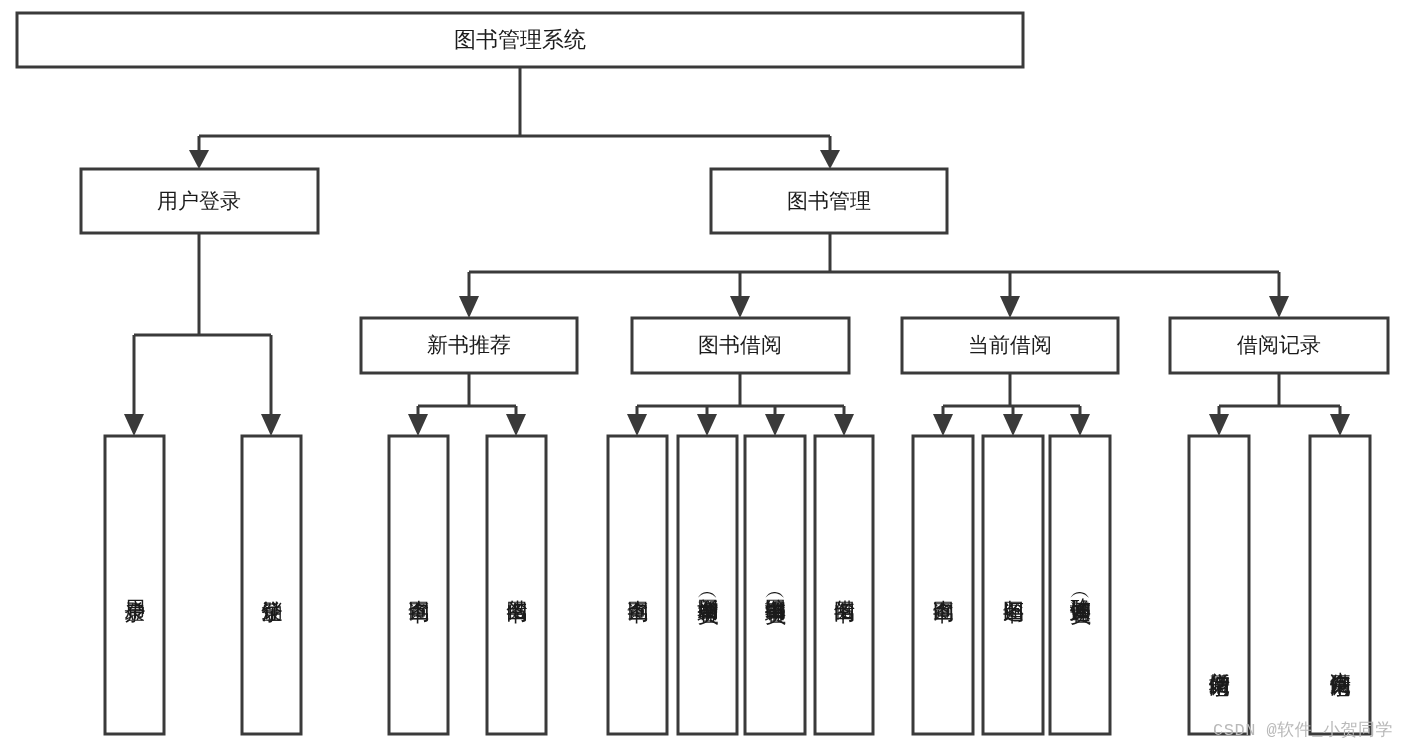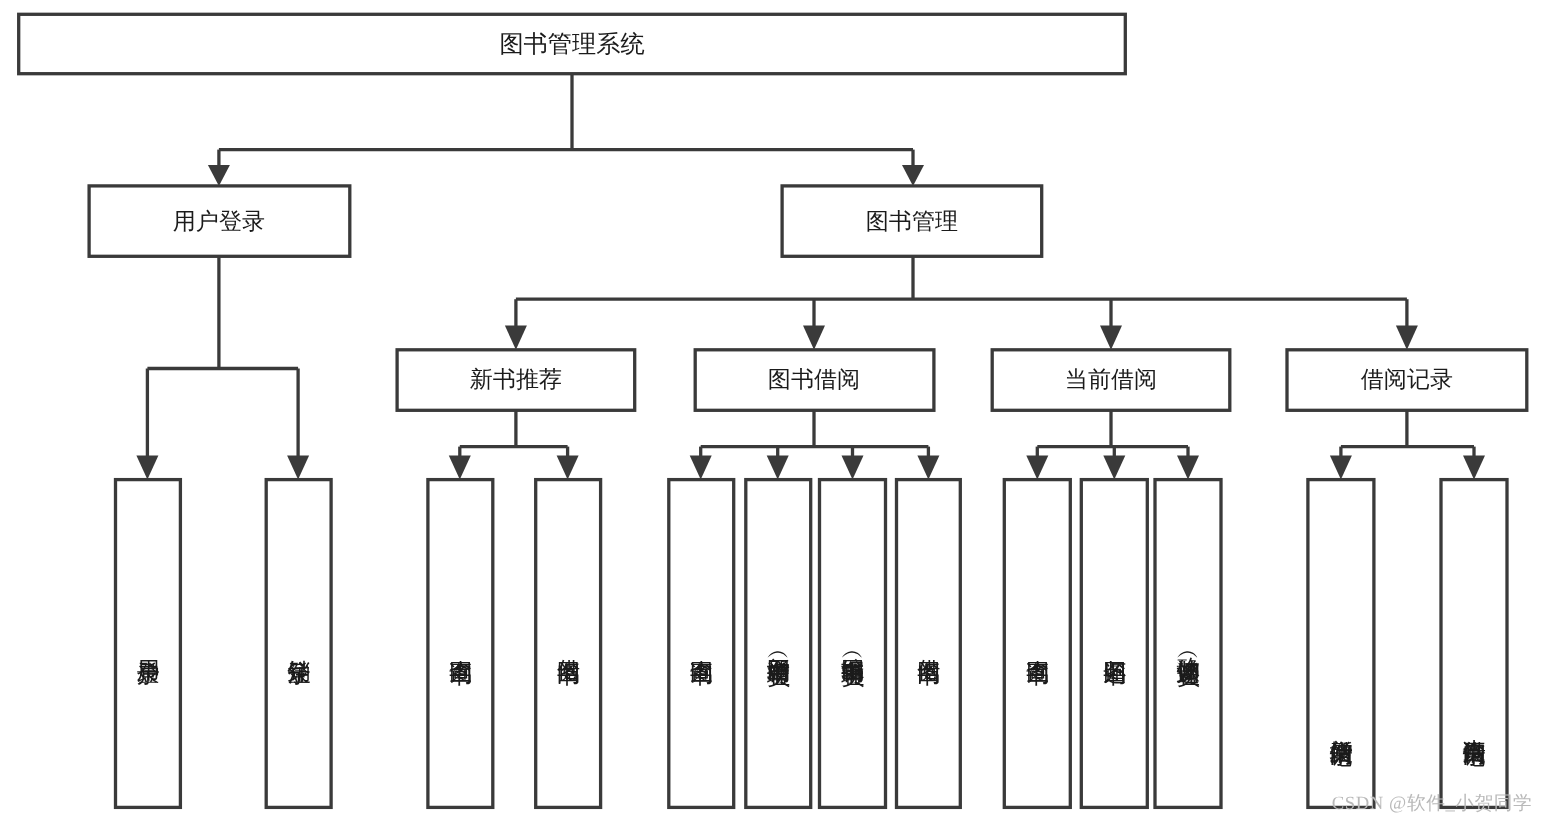--- a/index.html
+++ b/index.html
@@ -68,21 +68,21 @@
     font-size: 21px;
     line-height: 1.18;
     color: #1b1b1b;
     letter-spacing: 1px;
     white-space: nowrap;
   }
   .watermark {
     position: absolute;
     right: 12px;
     bottom: 6px;
-    font-family: Liberation Serif, serif;
+    font-family: Liberation Mono, monospace;
     font-size: 17px;
     color: #b9b9b9;
     letter-spacing: 0.5px;
     white-space: nowrap;
   }
 </style>
 </head>
 <body>
 
 <div id="diagram-root">

